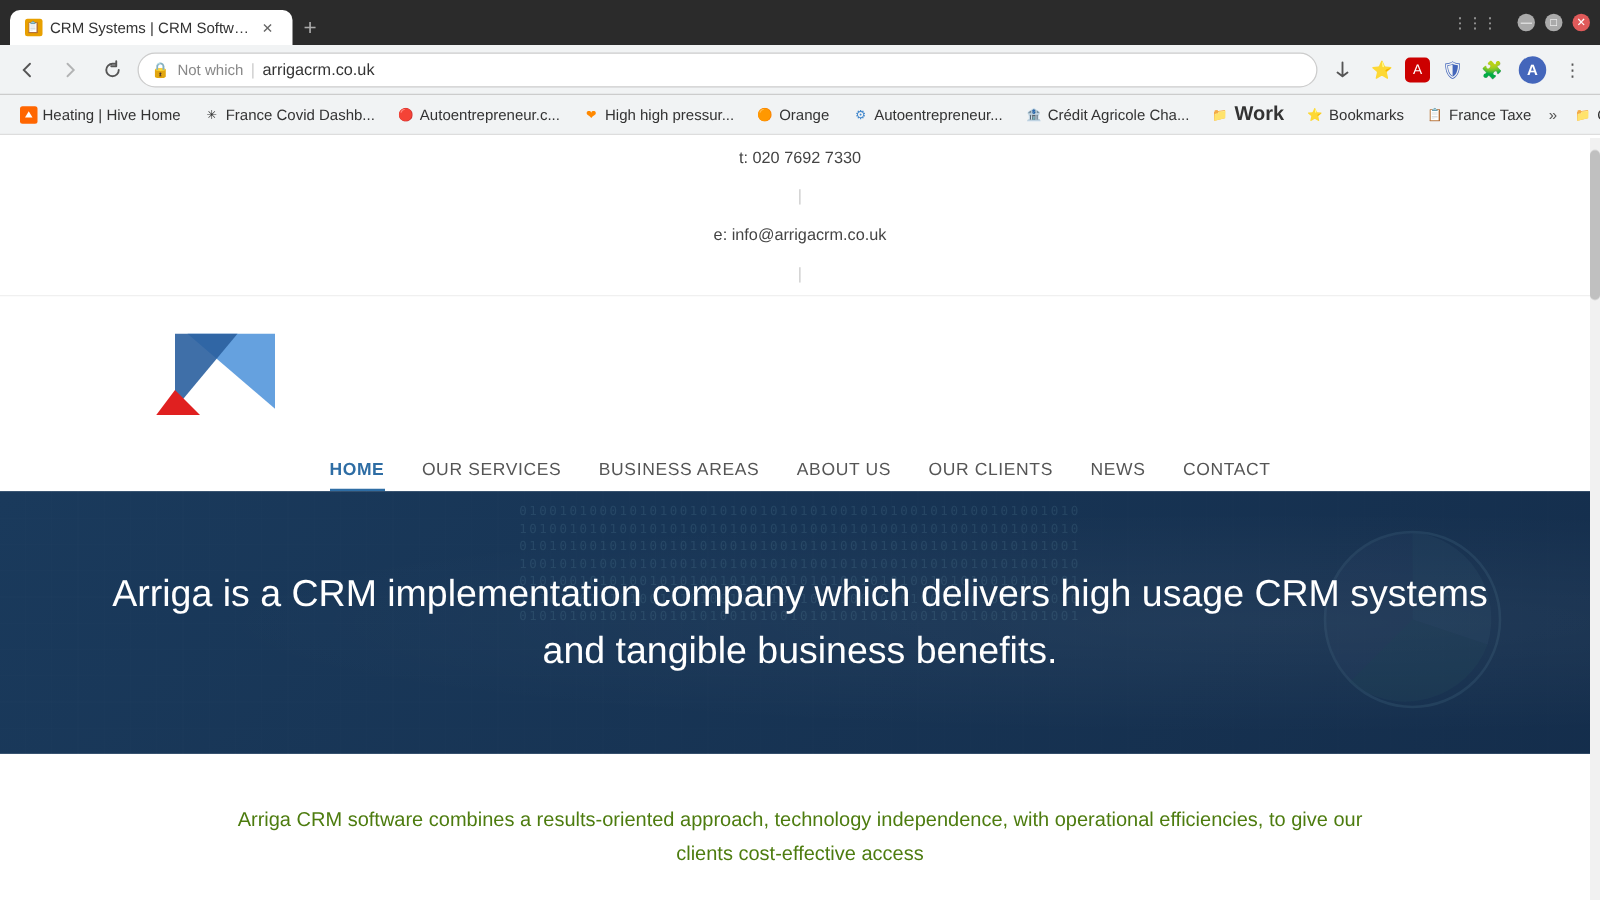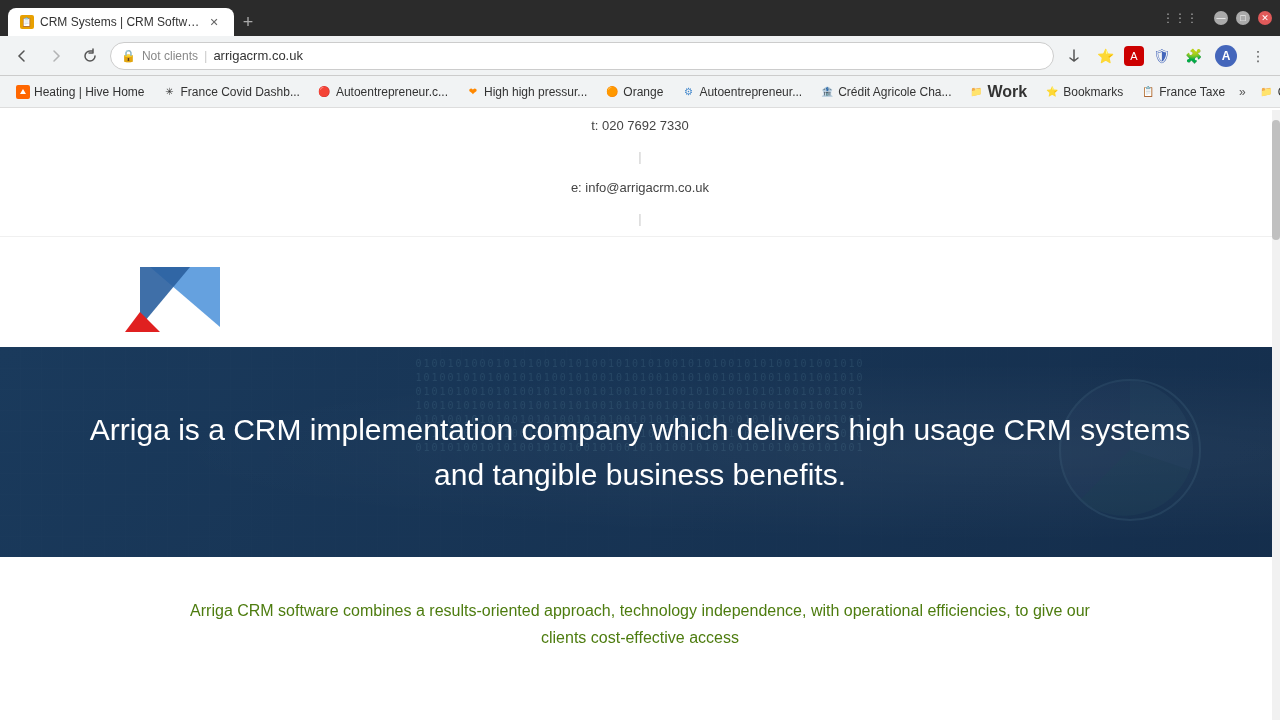--- a/index.html
+++ b/index.html
@@ -118,21 +118,21 @@
           <path d="M6 3l5 5-5 5" stroke="#555" stroke-width="1.5" fill="none" stroke-linecap="round"></path>
         </svg>
     </div>
     <div class="nav-btn">
       <svg width="16" height="16" viewBox="0 0 16 16">
           <path d="M13 8A5 5 0 1 1 8 3h3M11 1v4h-4" stroke="#555" stroke-width="1.5" fill="none" stroke-linecap="round" stroke-linejoin="round"></path>
         </svg>
     </div>
     <div class="address-bar">
       <span class="lock-icon">🔒</span>
-      <span style="color:#888; font-size:12px;">Not clients</span>
+      <span style="color:#888; font-size:12px;">Not which</span>
       <span style="color:#ccc;">|</span>
       <span style="color:#333; font-size:13px;">arrigacrm.co.uk</span>
     </div>
     <div class="toolbar-actions">
       <div class="toolbar-icon">
         <svg width="16" height="16" viewBox="0 0 16 16">
             <path d="M12 10l-4 3-4-3M8 2v11" stroke="#555" stroke-width="1.5" fill="none" stroke-linecap="round"></path>
           </svg>
       </div>
       <div class="toolbar-icon">⭐</div>
@@ -216,20 +216,29 @@
             <polygon points="30,10 100,10 100,70" fill="#4a90d9" opacity="0.85"></polygon>
 
             <polygon points="20,70 70,10 20,10" fill="#2a5f9e" opacity="0.9"></polygon>
 
             <polygon points="5,75 40,75 20,55" fill="#e02020"></polygon>
           </svg>
         </div>
       </div>
     </div>
 
+    <div class="nav-bar">
+      <a class="nav-item active">HOME</a>
+      <a class="nav-item">OUR SERVICES</a>
+      <a class="nav-item">BUSINESS AREAS</a>
+      <a class="nav-item">ABOUT US</a>
+      <a class="nav-item">OUR CLIENTS</a>
+      <a class="nav-item">NEWS</a>
+      <a class="nav-item">CONTACT</a>
+    </div>
 
     <div class="hero-banner">
 
       <div style="position:absolute; top:0; left:0; right:0; bottom:0; overflow:hidden; opacity:0.15;">
         <div style="font-family: monospace; font-size:10px; color:#7ab; line-height:14px; padding:10px; letter-spacing:2px;">
           01001010001010100101010010101010010101001010100101001010<br>
           10100101010010101001010010101001010100101010010101001010<br>
           01010100101010010101001010010101001010100101010010101001<br>
           10010101001010100101010010101001010100101010010101001010<br>
           01010010101001010100101010010101001010100101010010101001<br>

